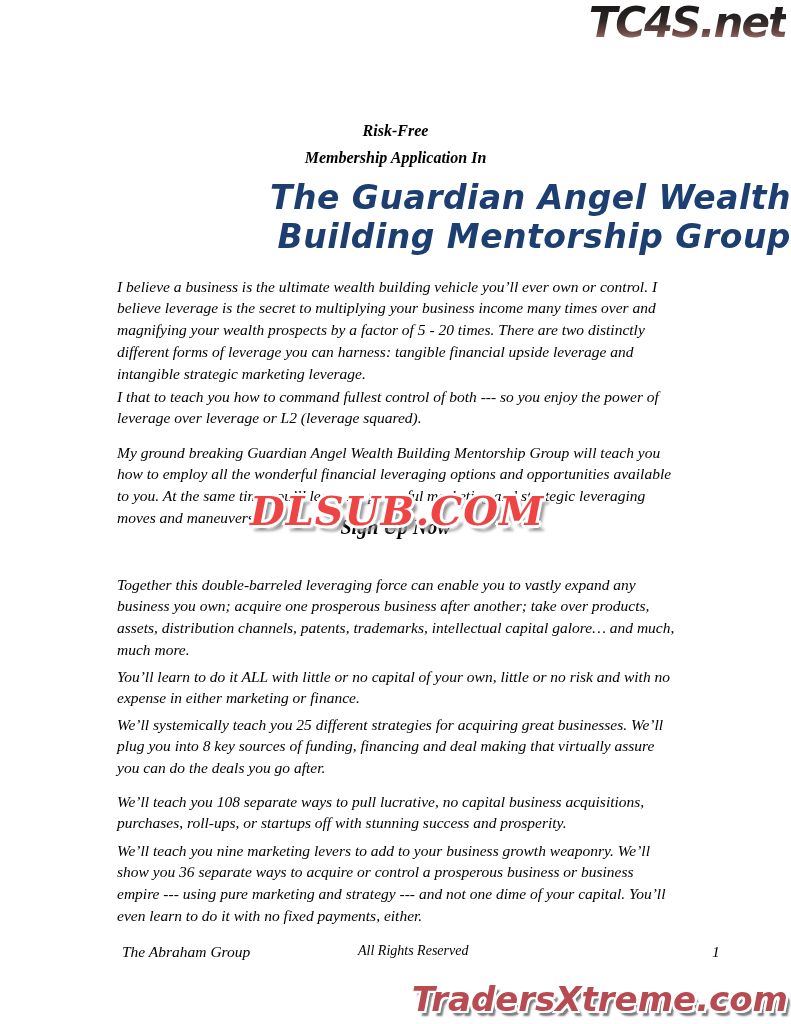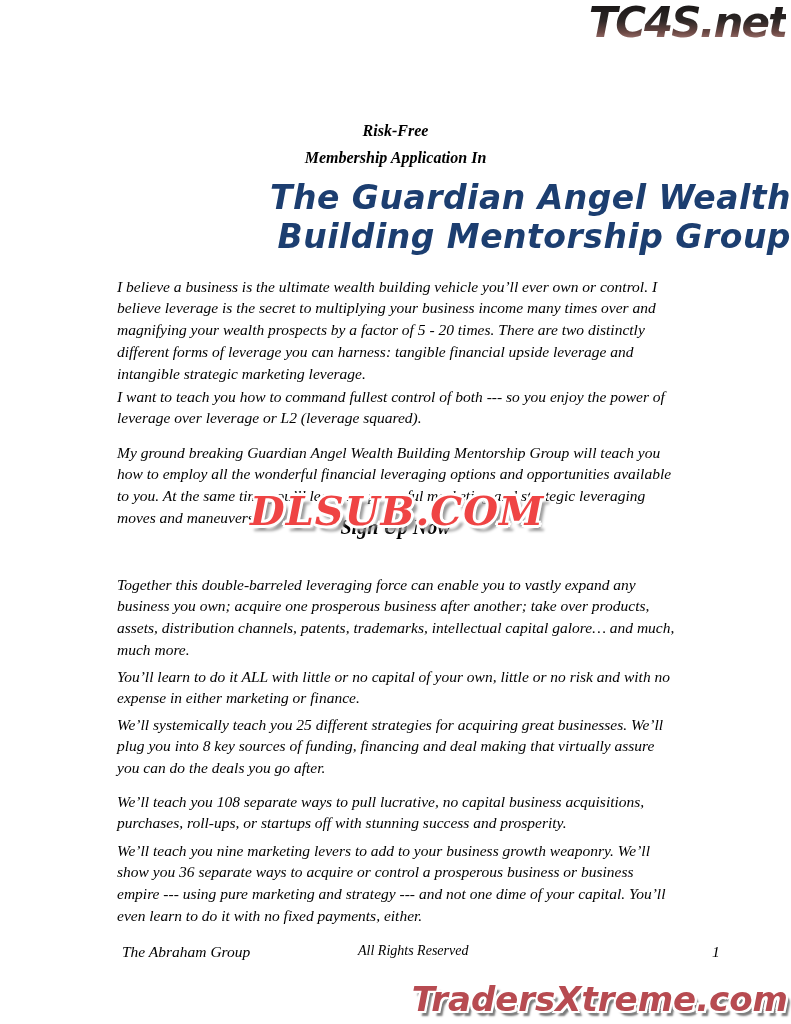--- a/index.html
+++ b/index.html
@@ -83,21 +83,21 @@
     <div>Risk-Free</div>
     <div>Membership Application In</div>
   </div>
 
   <div class="title-blue">
     <div>The Guardian Angel Wealth</div>
     <div>Building Mentorship Group</div>
   </div>
 
   <p class="para" id="p1">I believe a business is the ultimate wealth building vehicle you’ll ever own or control.   I believe leverage is the secret to multiplying your business income many times over and magnifying your wealth prospects by a factor of 5 - 20 times.  There are two distinctly different forms of leverage you can harness: tangible financial upside leverage and intangible strategic marketing leverage.</p>
-  <p class="para" id="p2">I want to teach you how to command fullest control of both --- so you enjoy the power of leverage over leverage or L2 (leverage squared).</p>
+  <p class="para" id="p2">I that to teach you how to command fullest control of both --- so you enjoy the power of leverage over leverage or L2 (leverage squared).</p>
   <p class="para" id="p3">My ground breaking Guardian Angel Wealth Building Mentorship Group will teach you how to employ all the wonderful financial leveraging options and opportunities available to you.  At the same time you’ll learn my powerful marketing and strategic leveraging moves and maneuvers.</p>
 
   <div class="signup">Sign Up Now</div>
   <div class="stamp">DLSUB.COM</div>
 
   <p class="para" id="p4">Together this double-barreled leveraging force can enable you to vastly expand any business you own; acquire one prosperous business after another; take over products, assets, distribution channels, patents, trademarks, intellectual capital galore… and much, much more.</p>
   <p class="para" id="p5">You’ll learn to do it ALL with little or no capital of your own, little or no risk and with no expense in either marketing or finance.</p>
   <p class="para" id="p6">We’ll systemically teach you 25 different strategies for acquiring great businesses. We’ll plug you into 8 key sources of funding, financing and deal making that virtually assure you can do the deals you go after.</p>
   <p class="para" id="p7">We’ll teach you 108 separate ways to pull lucrative, no capital business acquisitions, purchases, roll-ups, or startups off with stunning success and prosperity.</p>
   <p class="para" id="p8">We’ll teach you nine marketing levers to add to your business growth weaponry.  We’ll show you 36 separate ways to acquire or control a prosperous business or business empire --- using pure marketing and strategy --- and not one dime of your capital.  You’ll even learn to do it with no fixed payments, either.</p>

